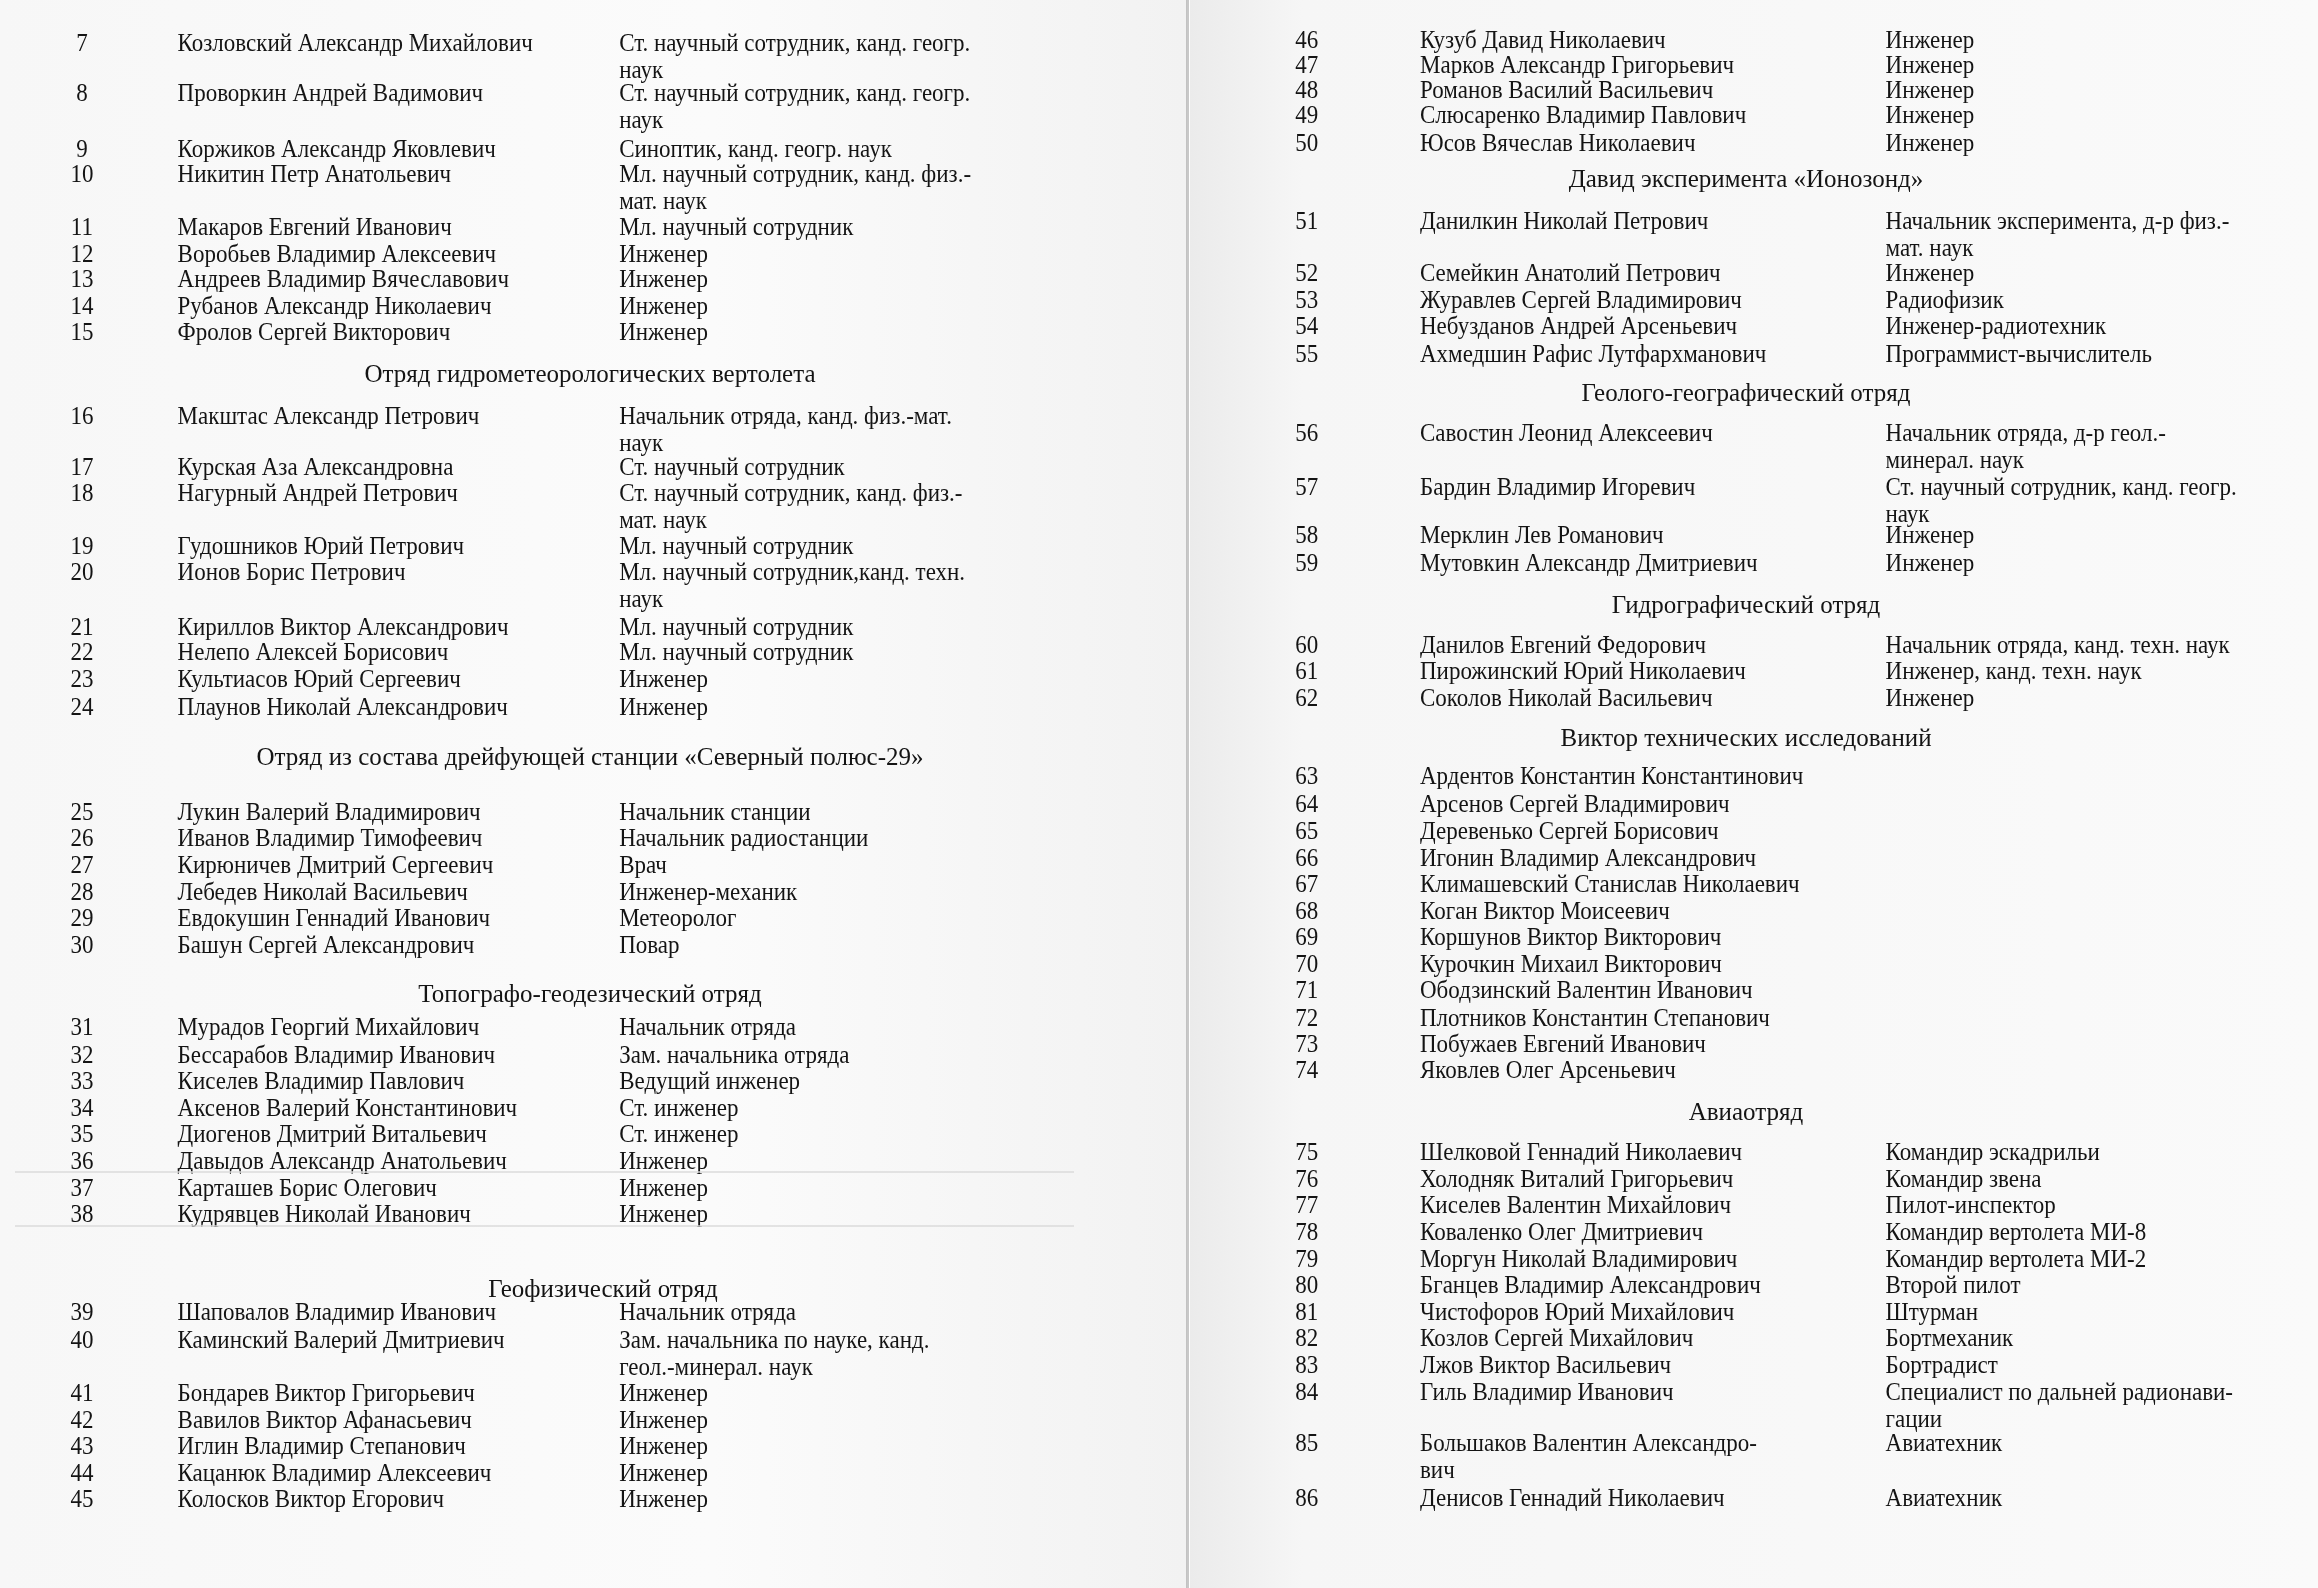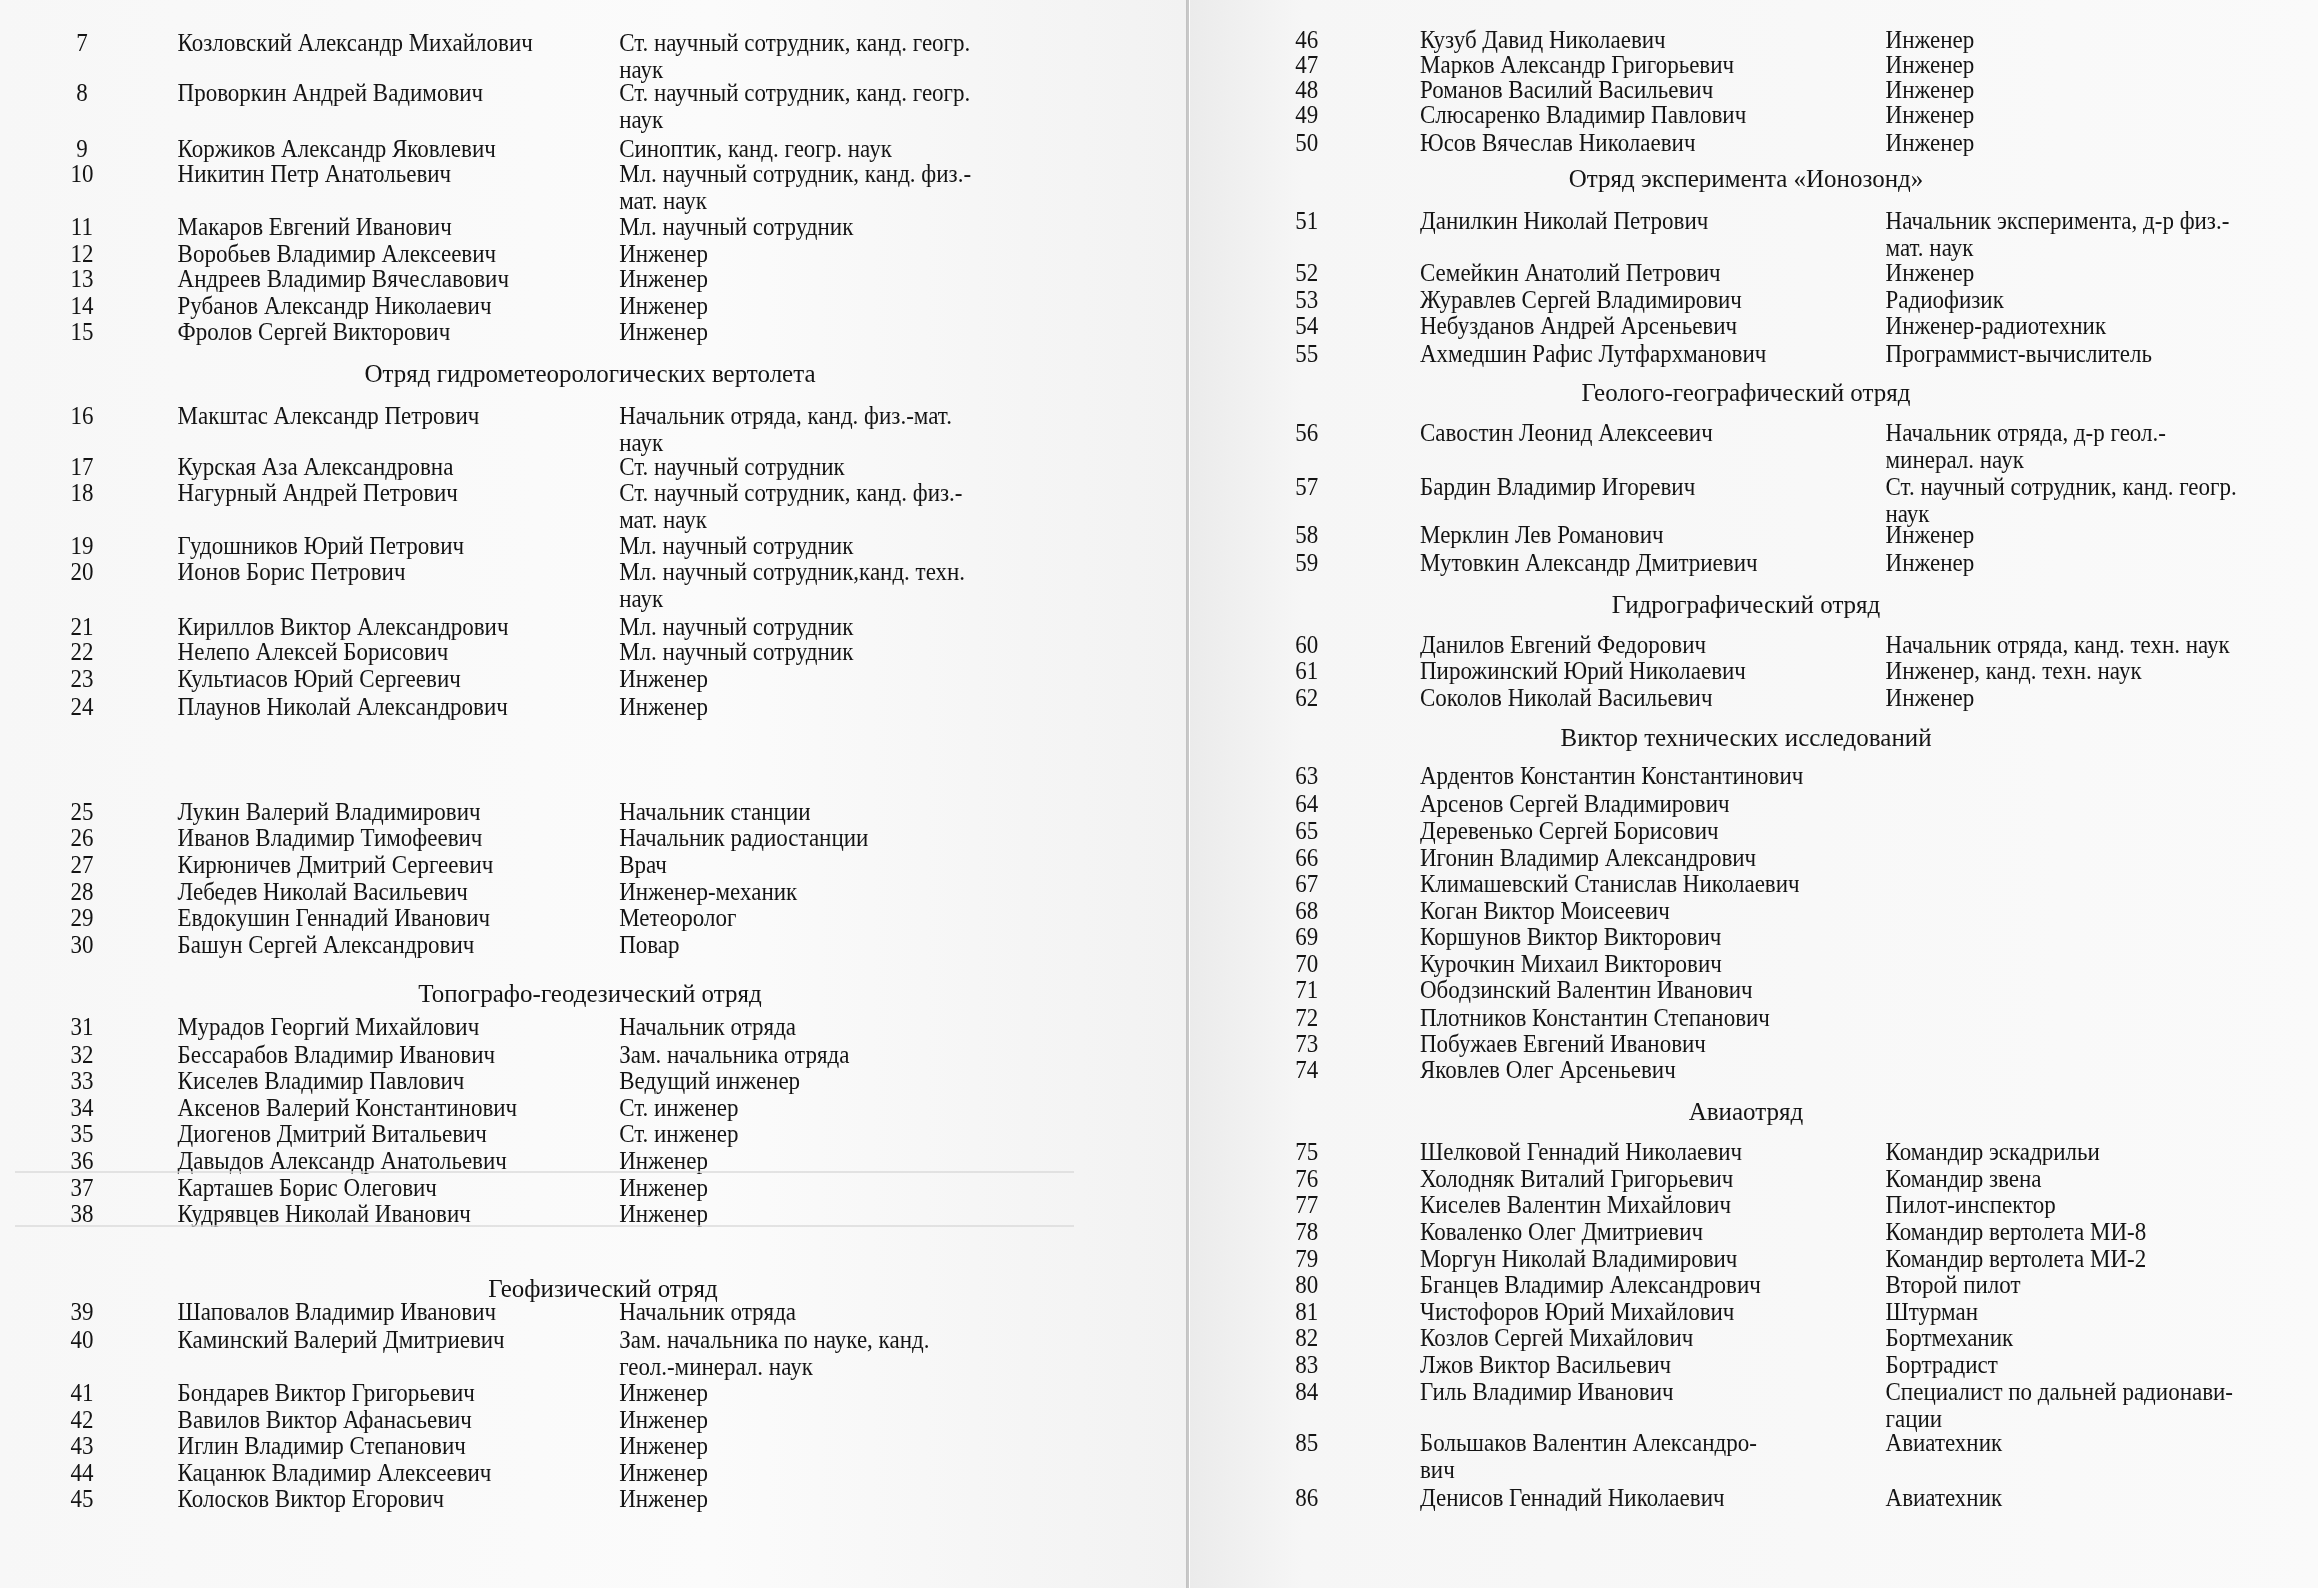--- a/index.html
+++ b/index.html
@@ -122,20 +122,21 @@
     <div class="row" style="top: 665px;">
       <span class="num">23</span>
       <span class="name" style="white-space: pre;">Культиасов Юрий Сергеевич</span>
       <span class="pos">Инженер</span>
     </div>
     <div class="row" style="top: 693px;">
       <span class="num">24</span>
       <span class="name" style="white-space: pre;">Плаунов Николай Александрович</span>
       <span class="pos">Инженер</span>
     </div>
+    <div class="header" style="top: 743px;">Отряд из состава дрейфующей станции «Северный полюс-29»</div>
     <div class="row" style="top: 798px;">
       <span class="num">25</span>
       <span class="name" style="white-space: pre;">Лукин Валерий Владимирович</span>
       <span class="pos">Начальник станции</span>
     </div>
     <div class="row" style="top: 824px;">
       <span class="num">26</span>
       <span class="name" style="white-space: pre;">Иванов Владимир Тимофеевич</span>
       <span class="pos">Начальник радиостанции</span>
     </div>
@@ -258,21 +259,21 @@
     <div class="row" style="top: 101px;">
       <span class="num">49</span>
       <span class="name" style="white-space: pre;">Слюсаренко Владимир Павлович</span>
       <span class="pos">Инженер</span>
     </div>
     <div class="row" style="top: 129px;">
       <span class="num">50</span>
       <span class="name" style="white-space: pre;">Юсов Вячеслав Николаевич</span>
       <span class="pos">Инженер</span>
     </div>
-    <div class="header" style="top: 165px;">Отряд эксперимента «Ионозонд»</div>
+    <div class="header" style="top: 165px;">Давид эксперимента «Ионозонд»</div>
     <div class="row" style="top: 207px;">
       <span class="num">51</span>
       <span class="name" style="white-space: pre;">Данилкин Николай Петрович</span>
       <span class="pos">Начальник эксперимента, д-р физ.-
 мат. наук</span>
     </div>
     <div class="row" style="top: 259px;">
       <span class="num">52</span>
       <span class="name" style="white-space: pre;">Семейкин Анатолий Петрович</span>
       <span class="pos">Инженер</span>

